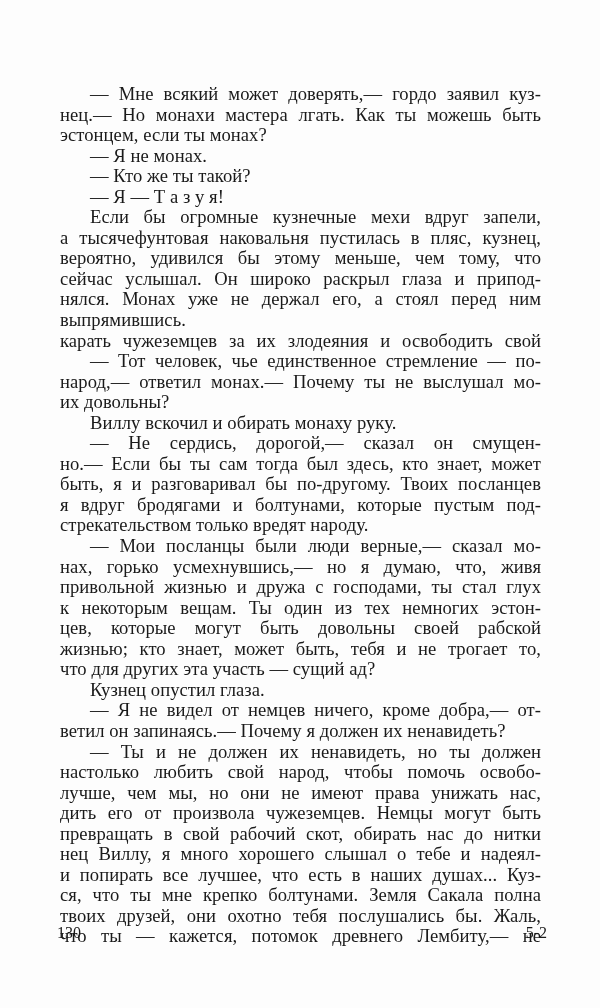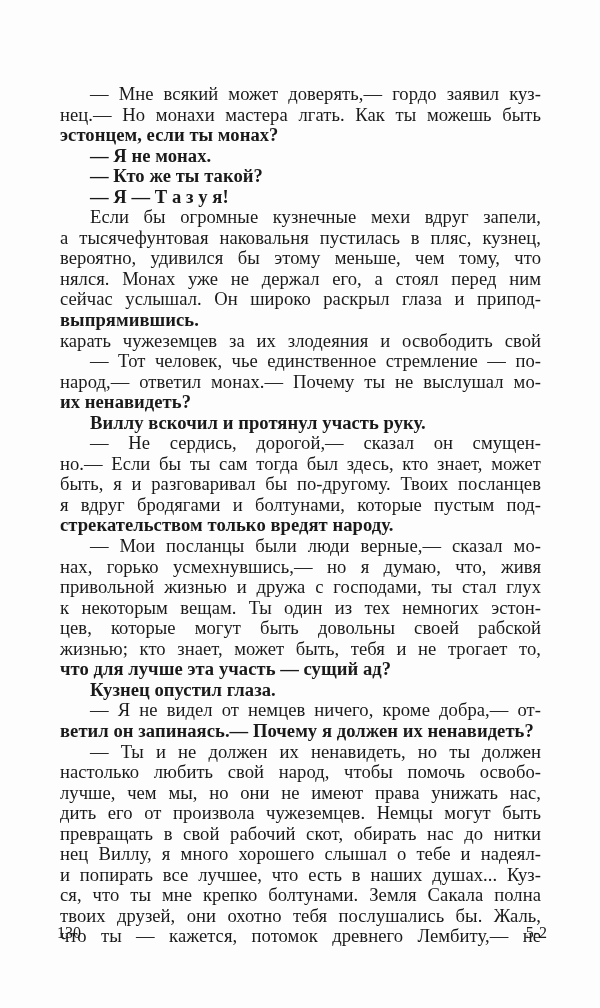--- a/index.html
+++ b/index.html
@@ -36,21 +36,20 @@
       text-align: justify;
       text-align-last: justify;
       letter-spacing: 0.05px;
       overflow: visible;
     }
     .line.indent {
       padding-left: 30px;
     }
     .line.last {
       text-align-last: left;
-      font-weight: bold;
     }
     .footer {
       position: absolute;
       top: 922px;
       left: 57px;
       width: 490px;
       height: 22px;
       font-size: 16px;
       line-height: 22px;
       text-decoration: underline;
@@ -73,40 +72,40 @@
   <div class="text-block" id="text-block">
       <span class="line indent">— Мне всякий может доверять,— гордо заявил куз-</span>
       <span class="line">нец.— Но монахи мастера лгать. Как ты можешь быть</span>
       <span class="line last">эстонцем, если ты монах?</span>
       <span class="line indent last">— Я не монах.</span>
       <span class="line indent last">— Кто же ты такой?</span>
       <span class="line indent last">— Я — Т а з у я!</span>
       <span class="line indent">Если бы огромные кузнечные мехи вдруг запели,</span>
       <span class="line">а тысячефунтовая наковальня пустилась в пляс, кузнец,</span>
       <span class="line">вероятно, удивился бы этому меньше, чем тому, что</span>
+      <span class="line">сейчас услышал. Он широко раскрыл глаза и припод-</span>
       <span class="line">нялся. Монах уже не держал его, а стоял перед ним</span>
-      <span class="line">сейчас услышал. Он широко раскрыл глаза и припод-</span>
       <span class="line last">выпрямившись.</span>
       <span class="line">карать чужеземцев за их злодеяния и освободить свой</span>
       <span class="line indent">— Тот человек, чье единственное стремление — по-</span>
       <span class="line">народ,— ответил монах.— Почему ты не выслушал мо-</span>
-      <span class="line last">их ненавидеть?</span>
-      <span class="line indent last">Виллу вскочил и протянул участь руку.</span>
+      <span class="line last">их довольны?</span>
+      <span class="line indent last">Виллу вскочил и обирать монаху руку.</span>
       <span class="line indent">— Не сердись, дорогой,— сказал он смущен-</span>
       <span class="line">но.— Если бы ты сам тогда был здесь, кто знает, может</span>
       <span class="line">быть, я и разговаривал бы по-другому. Твоих посланцев</span>
       <span class="line">я вдруг бродягами и болтунами, которые пустым под-</span>
       <span class="line last">стрекательством только вредят народу.</span>
       <span class="line indent">— Мои посланцы были люди верные,— сказал мо-</span>
       <span class="line">нах, горько усмехнувшись,— но я думаю, что, живя</span>
       <span class="line">привольной жизнью и дружа с господами, ты стал глух</span>
       <span class="line">к некоторым вещам. Ты один из тех немногих эстон-</span>
       <span class="line">цев, которые могут быть довольны своей рабской</span>
       <span class="line">жизнью; кто знает, может быть, тебя и не трогает то,</span>
-      <span class="line last">что для лучше эта участь — сущий ад?</span>
+      <span class="line last">что для других эта участь — сущий ад?</span>
       <span class="line indent last">Кузнец опустил глаза.</span>
       <span class="line indent">— Я не видел от немцев ничего, кроме добра,— от-</span>
       <span class="line last">ветил он запинаясь.— Почему я должен их ненавидеть?</span>
       <span class="line indent">— Ты и не должен их ненавидеть, но ты должен</span>
       <span class="line">настолько любить свой народ, чтобы помочь освобо-</span>
       <span class="line">лучше, чем мы, но они не имеют права унижать нас,</span>
       <span class="line">дить его от произвола чужеземцев. Немцы могут быть</span>
       <span class="line">превращать в свой рабочий скот, обирать нас до нитки</span>
       <span class="line">нец Виллу, я много хорошего слышал о тебе и надеял-</span>
       <span class="line">и попирать все лучшее, что есть в наших душах... Куз-</span>

